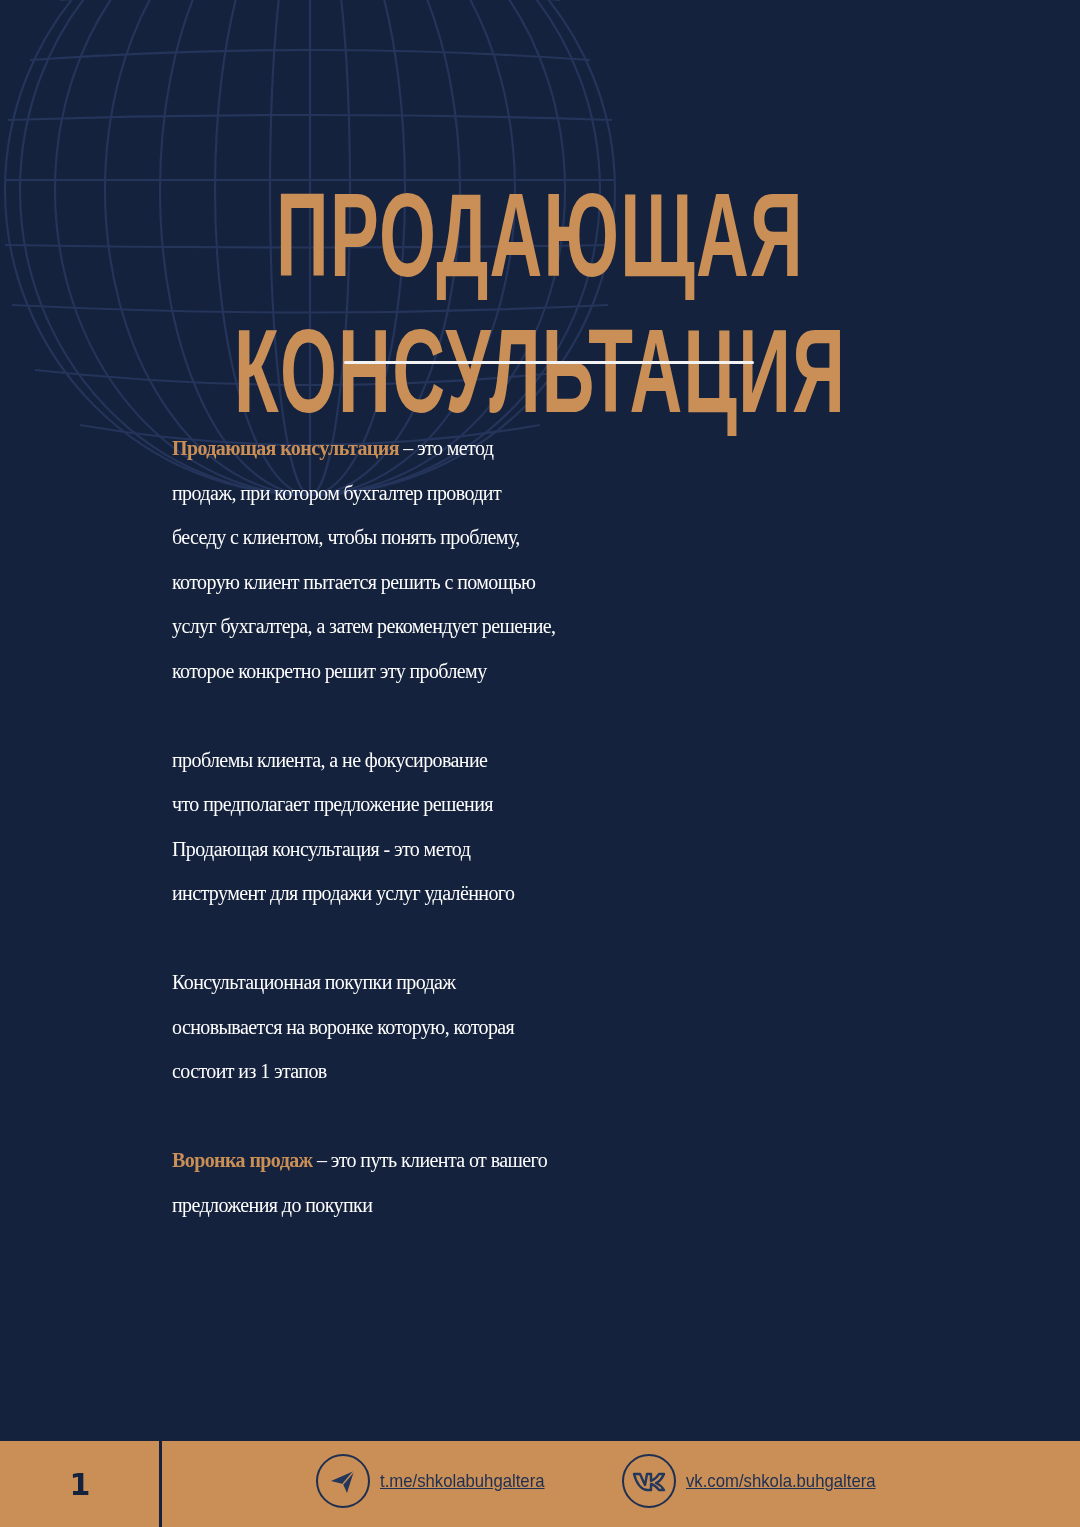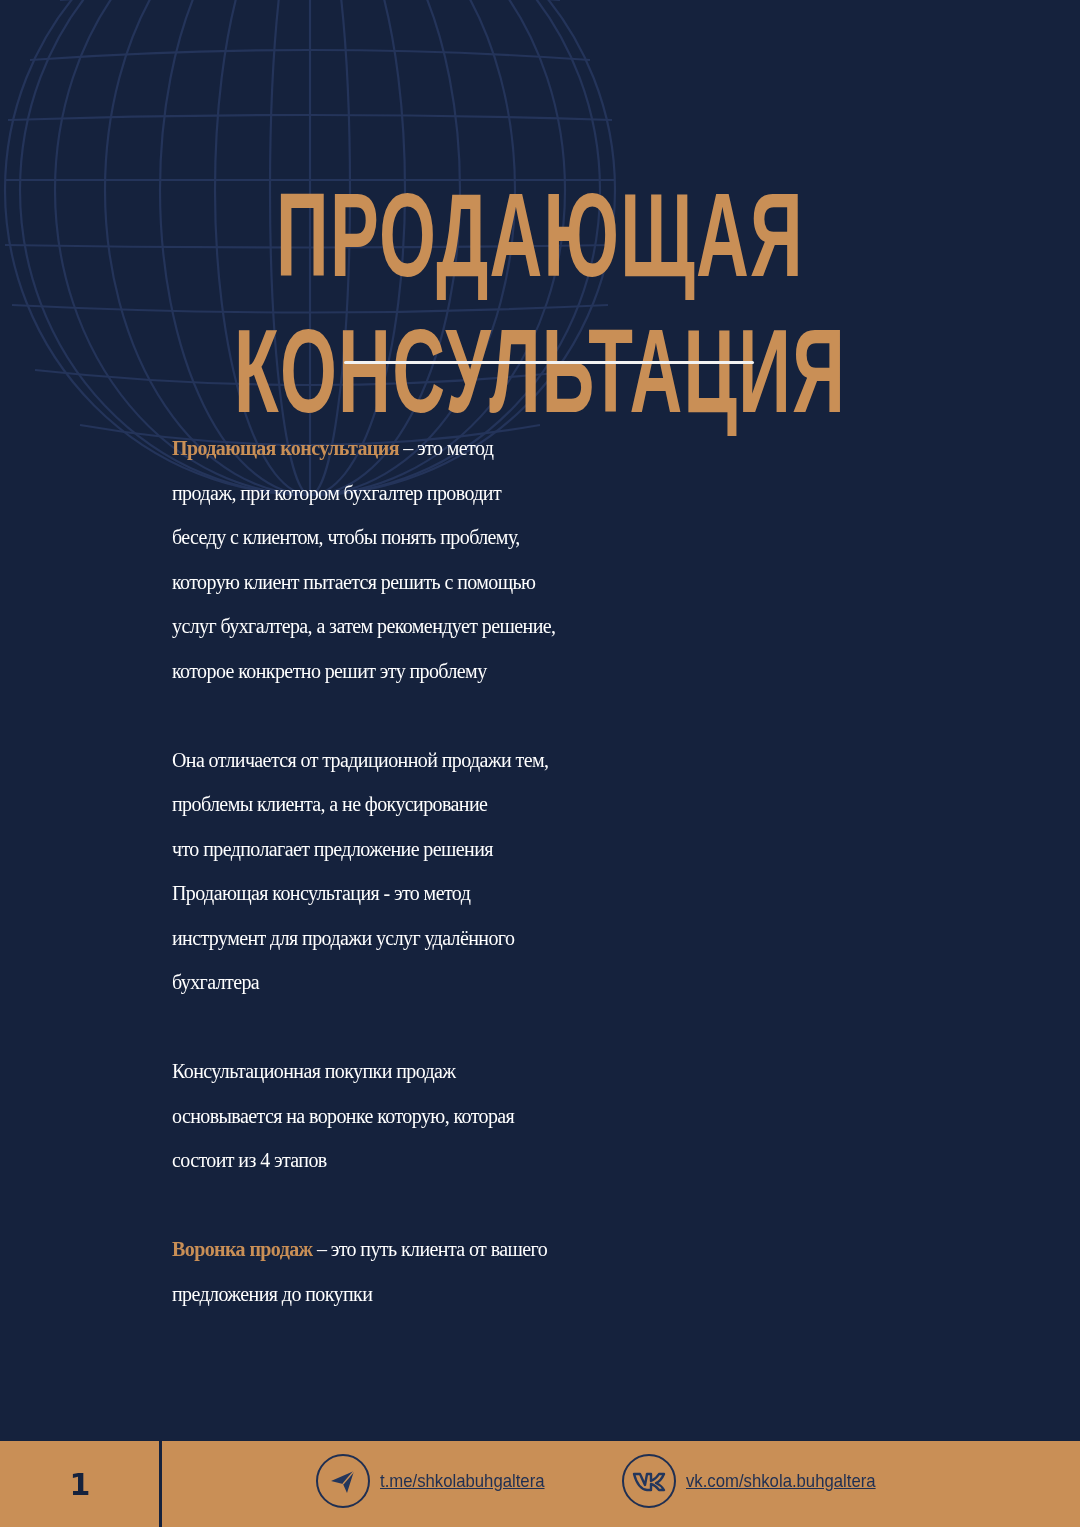--- a/index.html
+++ b/index.html
@@ -115,31 +115,29 @@
 <div class="content">
   <p class="para">
     <span class="ln"><span class="accent">Продающая консультация</span><span> – это метод</span></span>
     <span class="ln">продаж, при котором бухгалтер проводит</span>
     <span class="ln">беседу с клиентом, чтобы понять проблему,</span>
     <span class="ln">которую клиент пытается решить с помощью</span>
     <span class="ln">услуг бухгалтера, а затем рекомендует решение,</span>
     <span class="ln">которое конкретно решит эту проблему</span>
   </p>
   <p class="para">
-    <span class="ln">Она отличается от традиционной продажи тем,</span>
     <span class="ln">проблемы клиента, а не фокусирование</span>
     <span class="ln">что предполагает предложение решения</span>
     <span class="ln">Продающая консультация - это метод</span>
     <span class="ln">инструмент для продажи услуг удалённого</span>
-    <span class="ln">бухгалтера</span>
   </p>
   <p class="para">
     <span class="ln">Консультационная покупки продаж</span>
     <span class="ln">основывается на воронке которую, которая</span>
-    <span class="ln">состоит из 4 этапов</span>
+    <span class="ln">состоит из 1 этапов</span>
   </p>
   <p class="para">
     <span class="ln"><span class="accent">Воронка продаж</span><span> – это путь клиента от вашего</span></span>
     <span class="ln">предложения до покупки</span>
   </p>
 </div>
 
 <div class="footer">
   <div class="page-num">1</div>
   <div class="footer-sep"></div>

